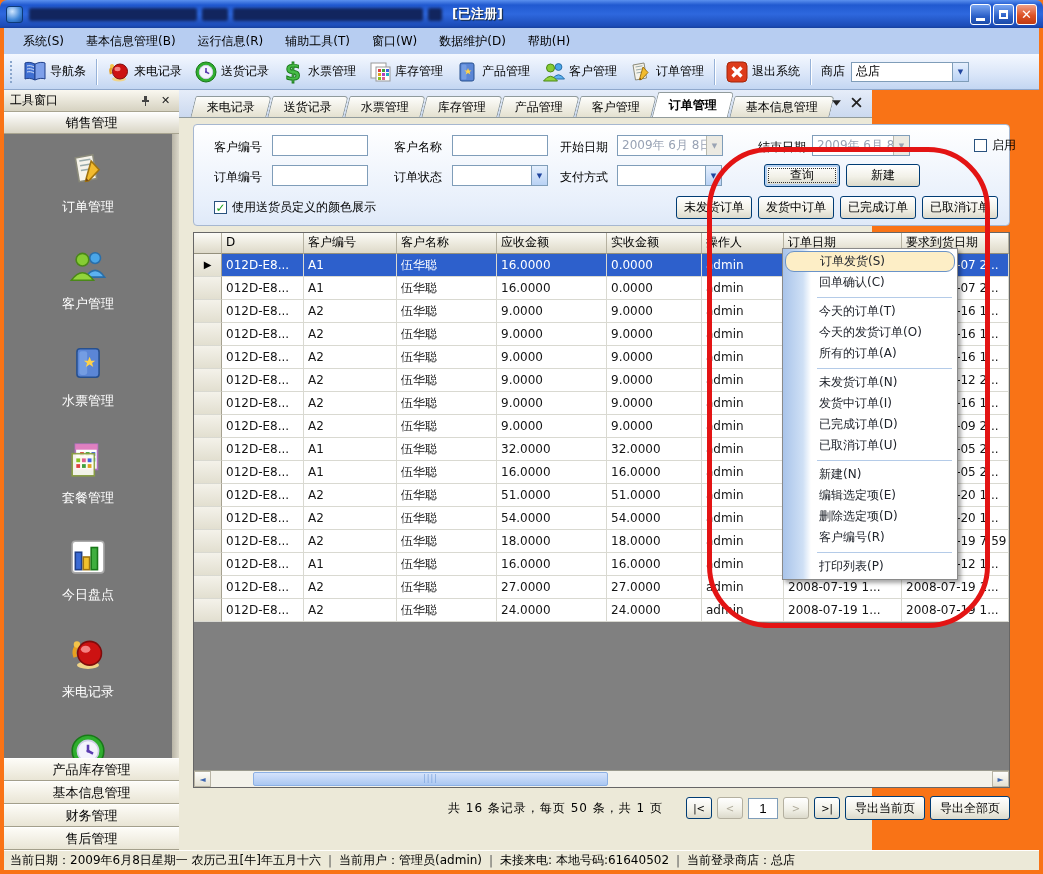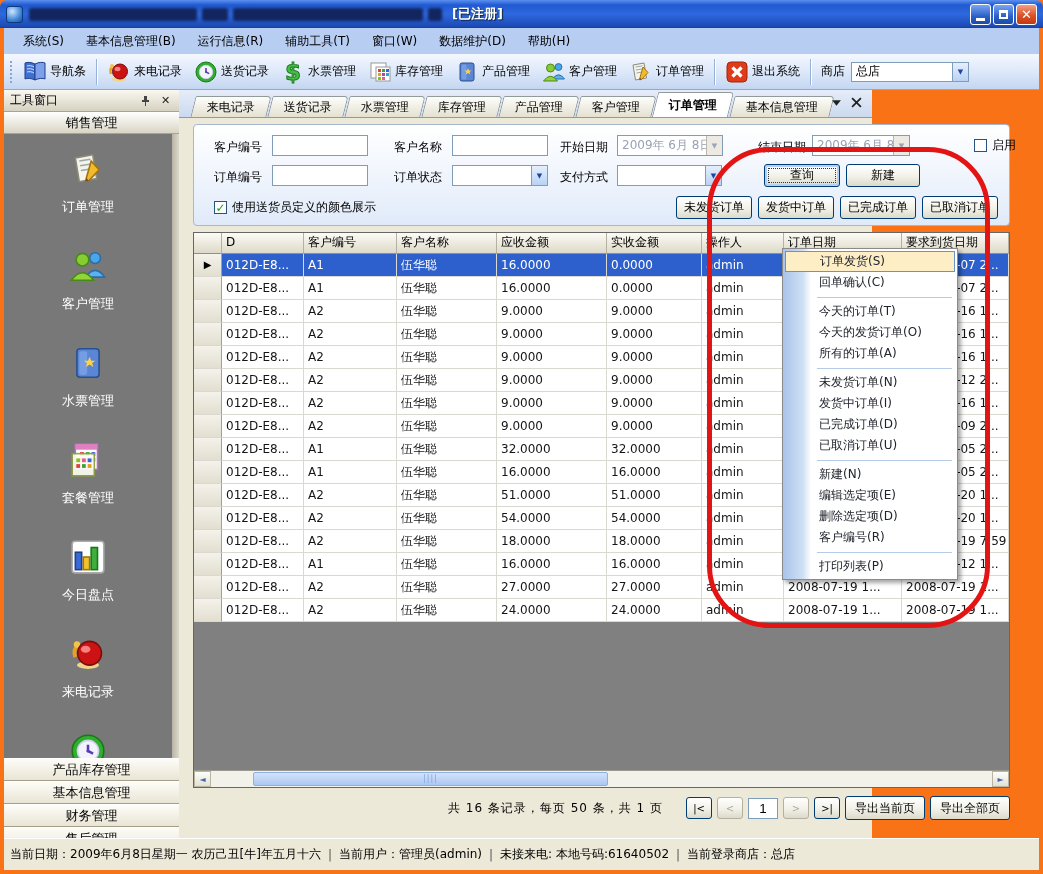--- a/index.html
+++ b/index.html
@@ -99,27 +99,27 @@
 
   
   .pager { position:absolute; left:14px; top:676px; width:817px; height:28px; display:flex; align-items:center; justify-content:flex-end; gap:5px; }
   .pg-summary { margin-right:18px; letter-spacing:1px; }
   .pg-btn { position:static; width:26px; height:22px; font-size:10px; }
   .pg-btn.disabled { border-color:#b4b0a0; color:#b0ac9c; background:linear-gradient(180deg,#fbfaf6,#ecead e0); }
   .pg-input { width:30px; height:21px; border:1px solid #7f9db9; background:#fff; text-align:center; line-height:19px; }
   .pg-export { position:static; padding:0 9px; height:24px; }
 
   
-  .statusbar { position:absolute; left:4px; bottom:4px; width:1035px; height:32px; background:#ece9d8; border-top:1px solid #fff; display:flex; align-items:center; padding:0 6px; gap:7px; white-space:nowrap; }
+  .statusbar { position:absolute; left:4px; bottom:4px; width:1035px; height:20px; background:#ece9d8; border-top:1px solid #fff; display:flex; align-items:center; padding:0 6px; gap:7px; white-space:nowrap; }
   .sb-div { color:#555; }
 
   
   .context-menu { position:absolute; left:782px; top:248px; width:176px; padding:2px; z-index:50;
     background:linear-gradient(90deg,#a9c4ea 0px,#cfe0f5 20px,#ffffff 28px); border:1px solid #8a8a8a; box-shadow:3px 3px 4px rgba(0,0,0,.35); }
-  .cm-item { height:21px; line-height:21px; padding-left:34px; color:#20242c; white-space:nowrap; }
+  .cm-item { height:21px; line-height:21px; padding-left:34px; color:#20242c; white-space:nowrap;border-radius:9px; }
   .cm-item.hl { background:#fdeec6; border:1px solid #6a93c8; height:21px; line-height:19px; }
   .cm-sep { height:1px; background:#b4cbe8; margin:4px 3px 3px 32px; }
 
   
   .red-oval { position:absolute; left:707px; top:147px; width:283px; height:481px; border:5px solid #e31414; border-radius:62px; z-index:100; pointer-events:none; }
 </style>
 </head>
 <body>
 
 <div class="root">

